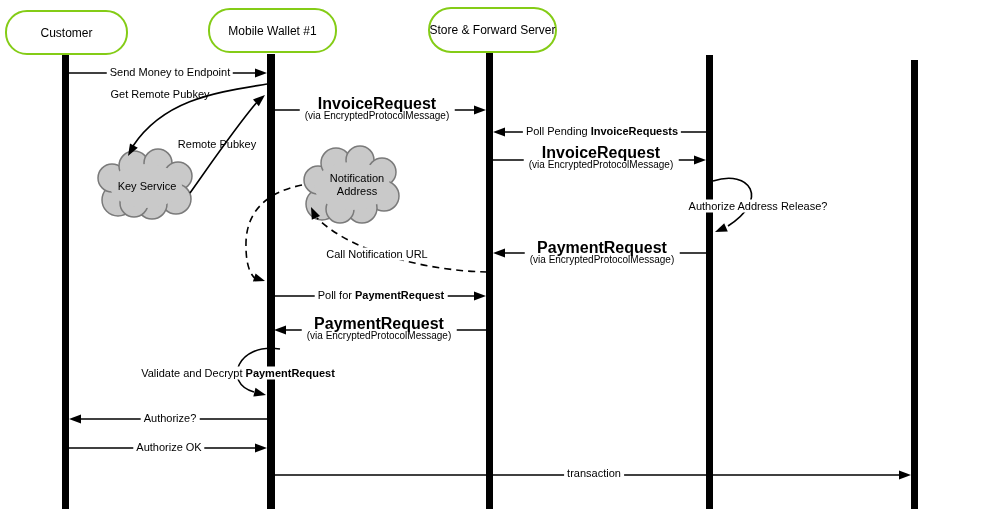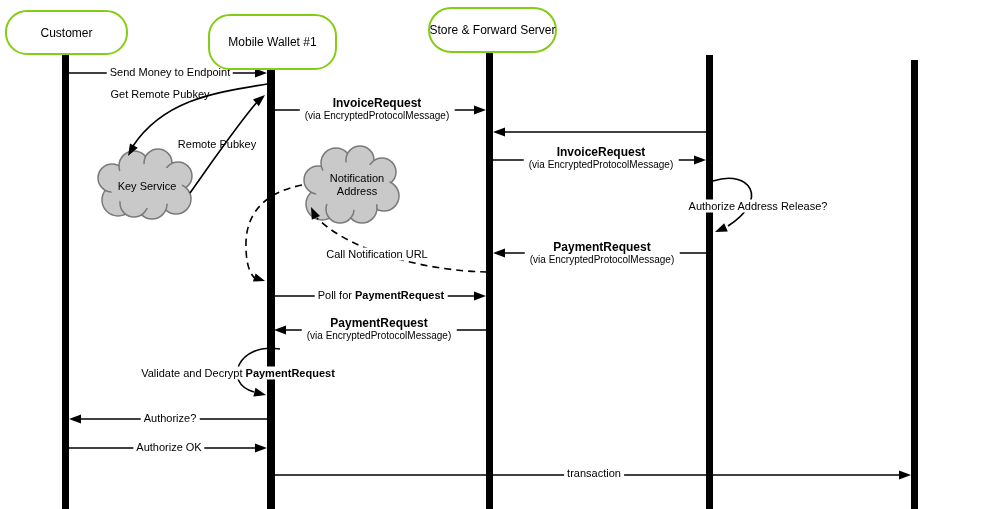--- a/index.html
+++ b/index.html
@@ -38,21 +38,21 @@
   .lbl.nobg { background: transparent; padding: 0; }
   .blk {
     position: absolute;
     transform: translate(-50%, -50%);
     text-align: center;
     background: #fff;
     padding: 1px 5px;
     white-space: nowrap;
     z-index: 2;
   }
-  .blk .t { font-weight: bold; font-size: 12px; line-height: 13px; }
+  .blk .t { font-weight: bold; font-size: 16px; line-height: 13px; }
   .blk .v { font-size: 10px; line-height: 12px; }
   .blk.nobg { background: transparent; }
   .blk.nobg .t2 { font-size: 11px; line-height: 13px; }
   .lbl b { font-weight: bold; }
 </style>
 </head>
 <body>
 
 <div id="canvas">
 
@@ -150,38 +150,39 @@
       <path d="M 487,272 C 430,271 352,253 317,218"></path>
       <polygon points="311,207 320,216.1 311.8,219.7" fill="#000" stroke="none" stroke-dasharray="none"></polygon>
     </g>
     <g stroke="#000" stroke-width="1.6" fill="none" stroke-dasharray="7,5">
       <path d="M 302,185 C 268,192 247,210 246,242 C 245.5,264 250,275 256,279"></path>
       <polygon points="265,281 252.9,281.5 255.6,273.4" fill="#000" stroke="none" stroke-dasharray="none"></polygon>
     </g>
   </svg>
 
   <div class="actor" style="left:5px; top:10px; width:123px; height:45px; border-radius:22px;">Customer</div>
-  <div class="actor" style="left:208px; top:14px; width:129px; height:56px; border-radius:22px;">Mobile Wallet #1</div>
+  <div class="actor" style="left:208px; top:8px; width:129px; height:45px; border-radius:22px;">Mobile Wallet #1</div>
   <div class="actor" style="left:428px; top:7px; width:129px; height:46px; border-radius:23px;">Store &amp; Forward Server</div>
 
   <div class="lbl nobg" style="left:147px; top:186px;">Key Service</div>
   <div class="blk nobg" style="left:357px; top:185px;">
     <div class="t2">Notification</div>
     <div class="t2">Address</div>
   </div>
 
   <div class="lbl" style="left:170px; top:72px;text-align:center;">Send Money to Endpoint</div>
   <div class="lbl nobg" style="left:160px; top:94px;">Get Remote Pubkey</div>
   <div class="lbl nobg" style="left:217px; top:144px;">Remote Pubkey</div>
 
   <div class="blk" style="left:377px; top:109px;">
     <div class="t">InvoiceRequest</div>
     <div class="v">(via EncryptedProtocolMessage)</div>
   </div>
 
+  <div class="lbl" style="left:602px; top:131px;"><span>Poll Pending </span><b>InvoiceRequests</b></div>
 
   <div class="blk" style="left:601px; top:158px;">
     <div class="t">InvoiceRequest</div>
     <div class="v">(via EncryptedProtocolMessage)</div>
   </div>
 
   <div class="lbl" style="left:758px; top:206px;">Authorize Address Release?</div>
 
   <div class="blk" style="left:602px; top:253px;">
     <div class="t">PaymentRequest</div>

